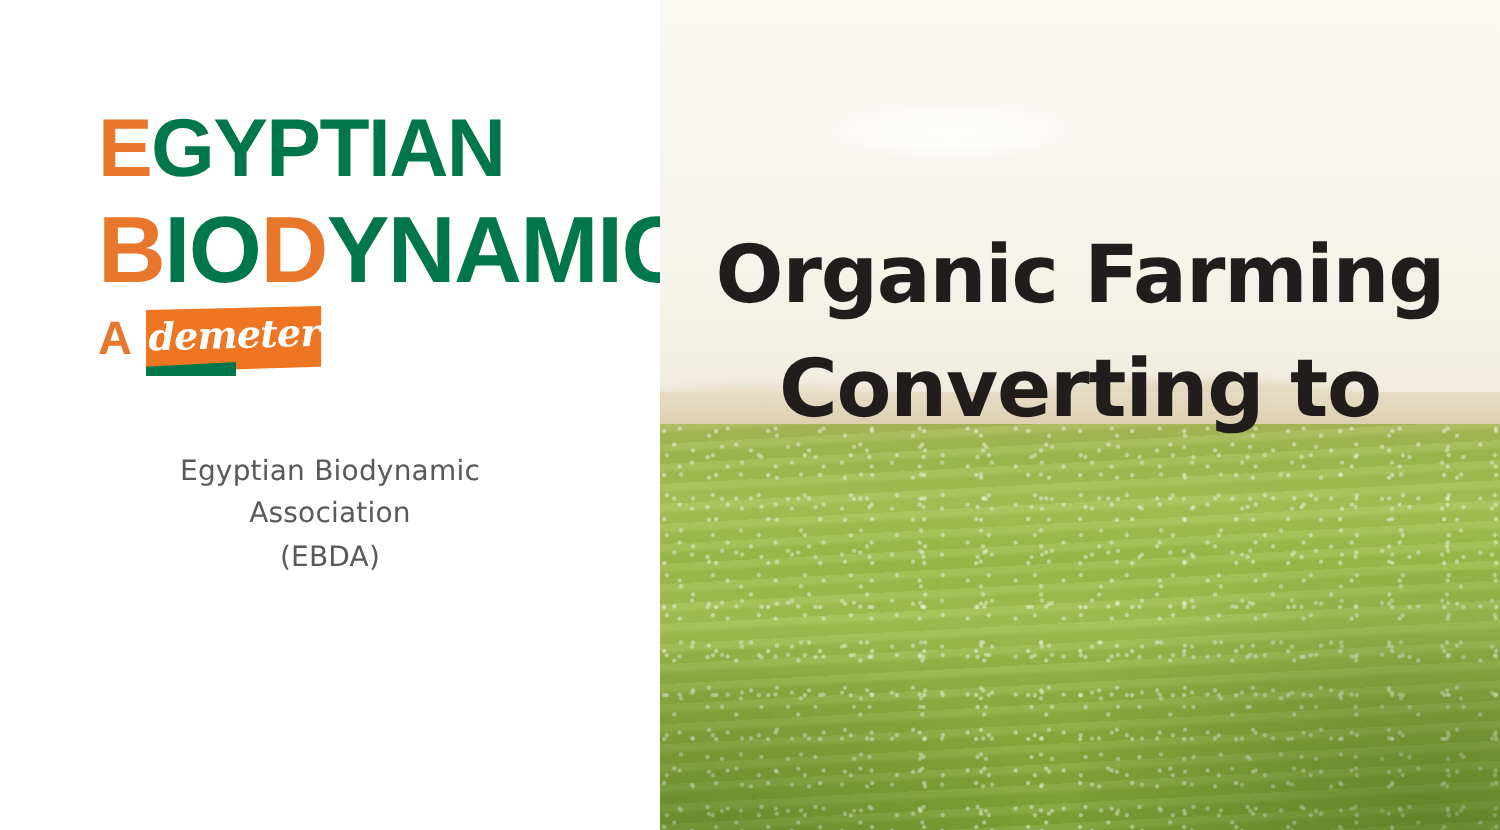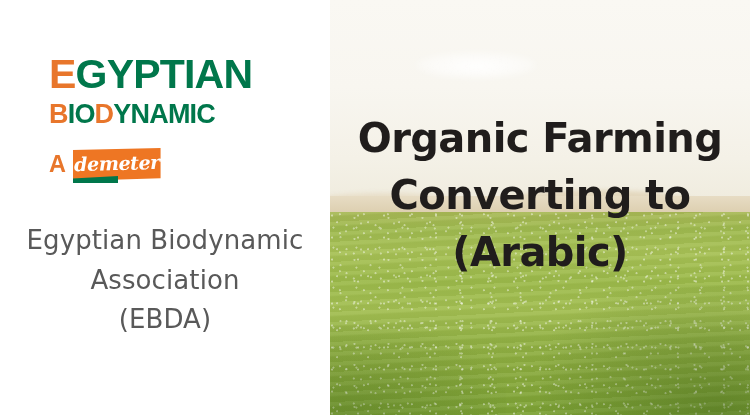--- a/index.html
+++ b/index.html
@@ -47,23 +47,24 @@
     line-height: 1;
     letter-spacing: -0.5px;
     white-space: nowrap;
   }
   .logo-line-1 {
     font-size: 41px;
     letter-spacing: -0.8px;
     margin-bottom: 6px;
   }
   .logo-line-2 {
-    font-size: 27px;
+    font-size: 47px;
     letter-spacing: -0.8px;
-    margin-bottom: 20px;
+    margin-bottom: 5px;
+    text-align: right;
   }
   .logo-line-3 {
     font-size: 23.5px;
     letter-spacing: -0.4px;
     display: flex;
     align-items: center;
   }
   .lg-orange { color: #E8762B; }
   .lg-green  { color: #00774B; }
 
@@ -107,21 +108,21 @@
   }
 
   
   .caption {
     margin-top: 40px;
     width: 300px;
     text-align: center;
     color: #595959;
     font-family: "DejaVu Sans", "Liberation Sans", sans-serif;
     font-weight: normal;
-    font-size: 26px;
+    font-size: 14px;
     line-height: 1.52;
     letter-spacing: 0.1px;
   }
   .caption-line { display: block; }
 
   
   .right-panel {
     position: relative;
     width: 420px;
     height: 415px;
@@ -313,18 +314,17 @@
         <div class="field-bands"></div>
         <div class="field-texture"></div>
         <div class="field-shadow left"></div>
         <div class="field-shadow"></div>
       </div>
     </div>
 
     <div class="title-block">
       <span class="title-line">Organic Farming</span>
       <span class="title-line">Converting to</span>
-      <span class="title-line">(Arabic)</span>
     </div>
 
   </div>
 
 </div>
 
 </body></html>

